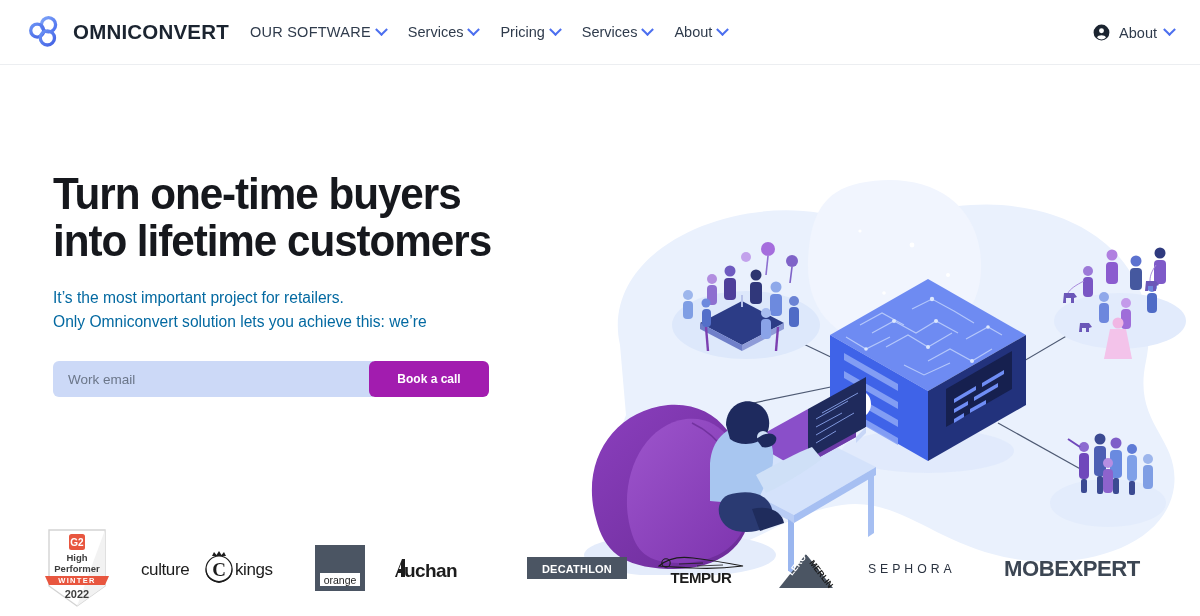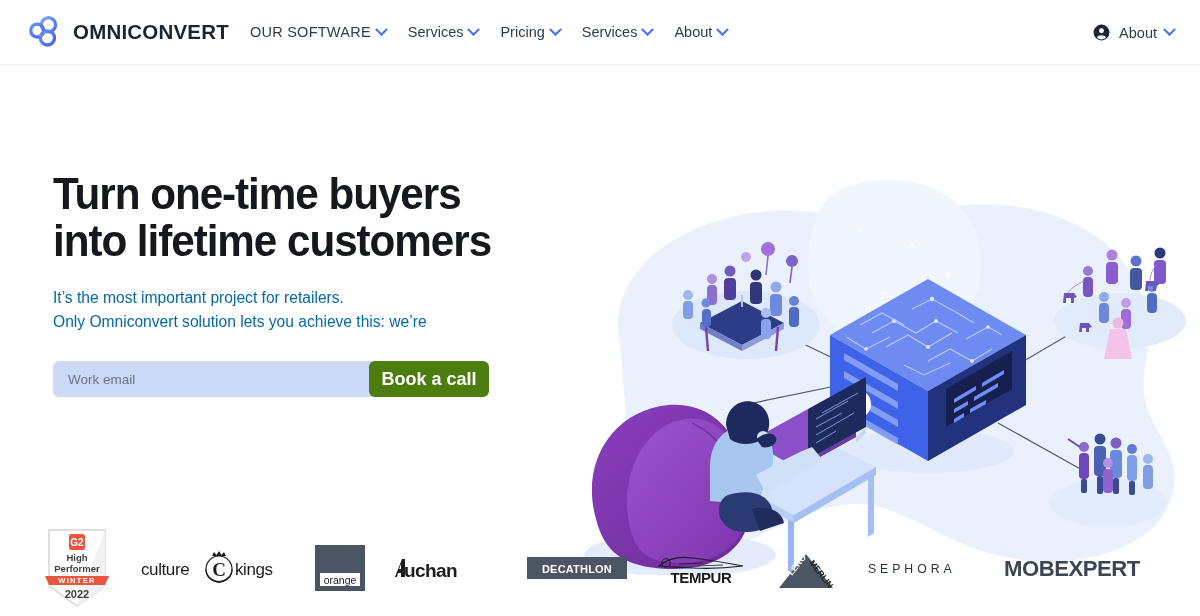--- a/index.html
+++ b/index.html
@@ -64,22 +64,22 @@
   }
   .email-input {
     flex: 1 1 auto; height: 36px;
     background: #ccd9f7; border: 0; border-radius: 6px 0 0 6px;
     padding: 0 15px; font-size: 13.5px; color: #4a5568;
     font-family: "Liberation Sans", sans-serif; outline: none;
   }
   .email-input::placeholder { color: #6b7689; }
   .cta-btn {
     flex: 0 0 120px; height: 36px;
-    background: #4d7c0f; color: #fff; border: 0; border-radius: 6px;
-    font-size: 18px; font-weight: bold; cursor: pointer;
+    background: #a21caf; color: #fff; border: 0; border-radius: 6px;
+    font-size: 12px; font-weight: bold; cursor: pointer;
     font-family: "Liberation Sans", sans-serif;
     margin-left: -4px;
   }
 
   .hero-art { position: absolute; left: 560px; top: 110px; width: 640px; height: 400px; }
   .hero-art svg { display: block; width: 640px; height: 400px; }
 
   
   .logos {
     position: absolute; left: 0; bottom: 0; width: 1200px; height: 96px;

